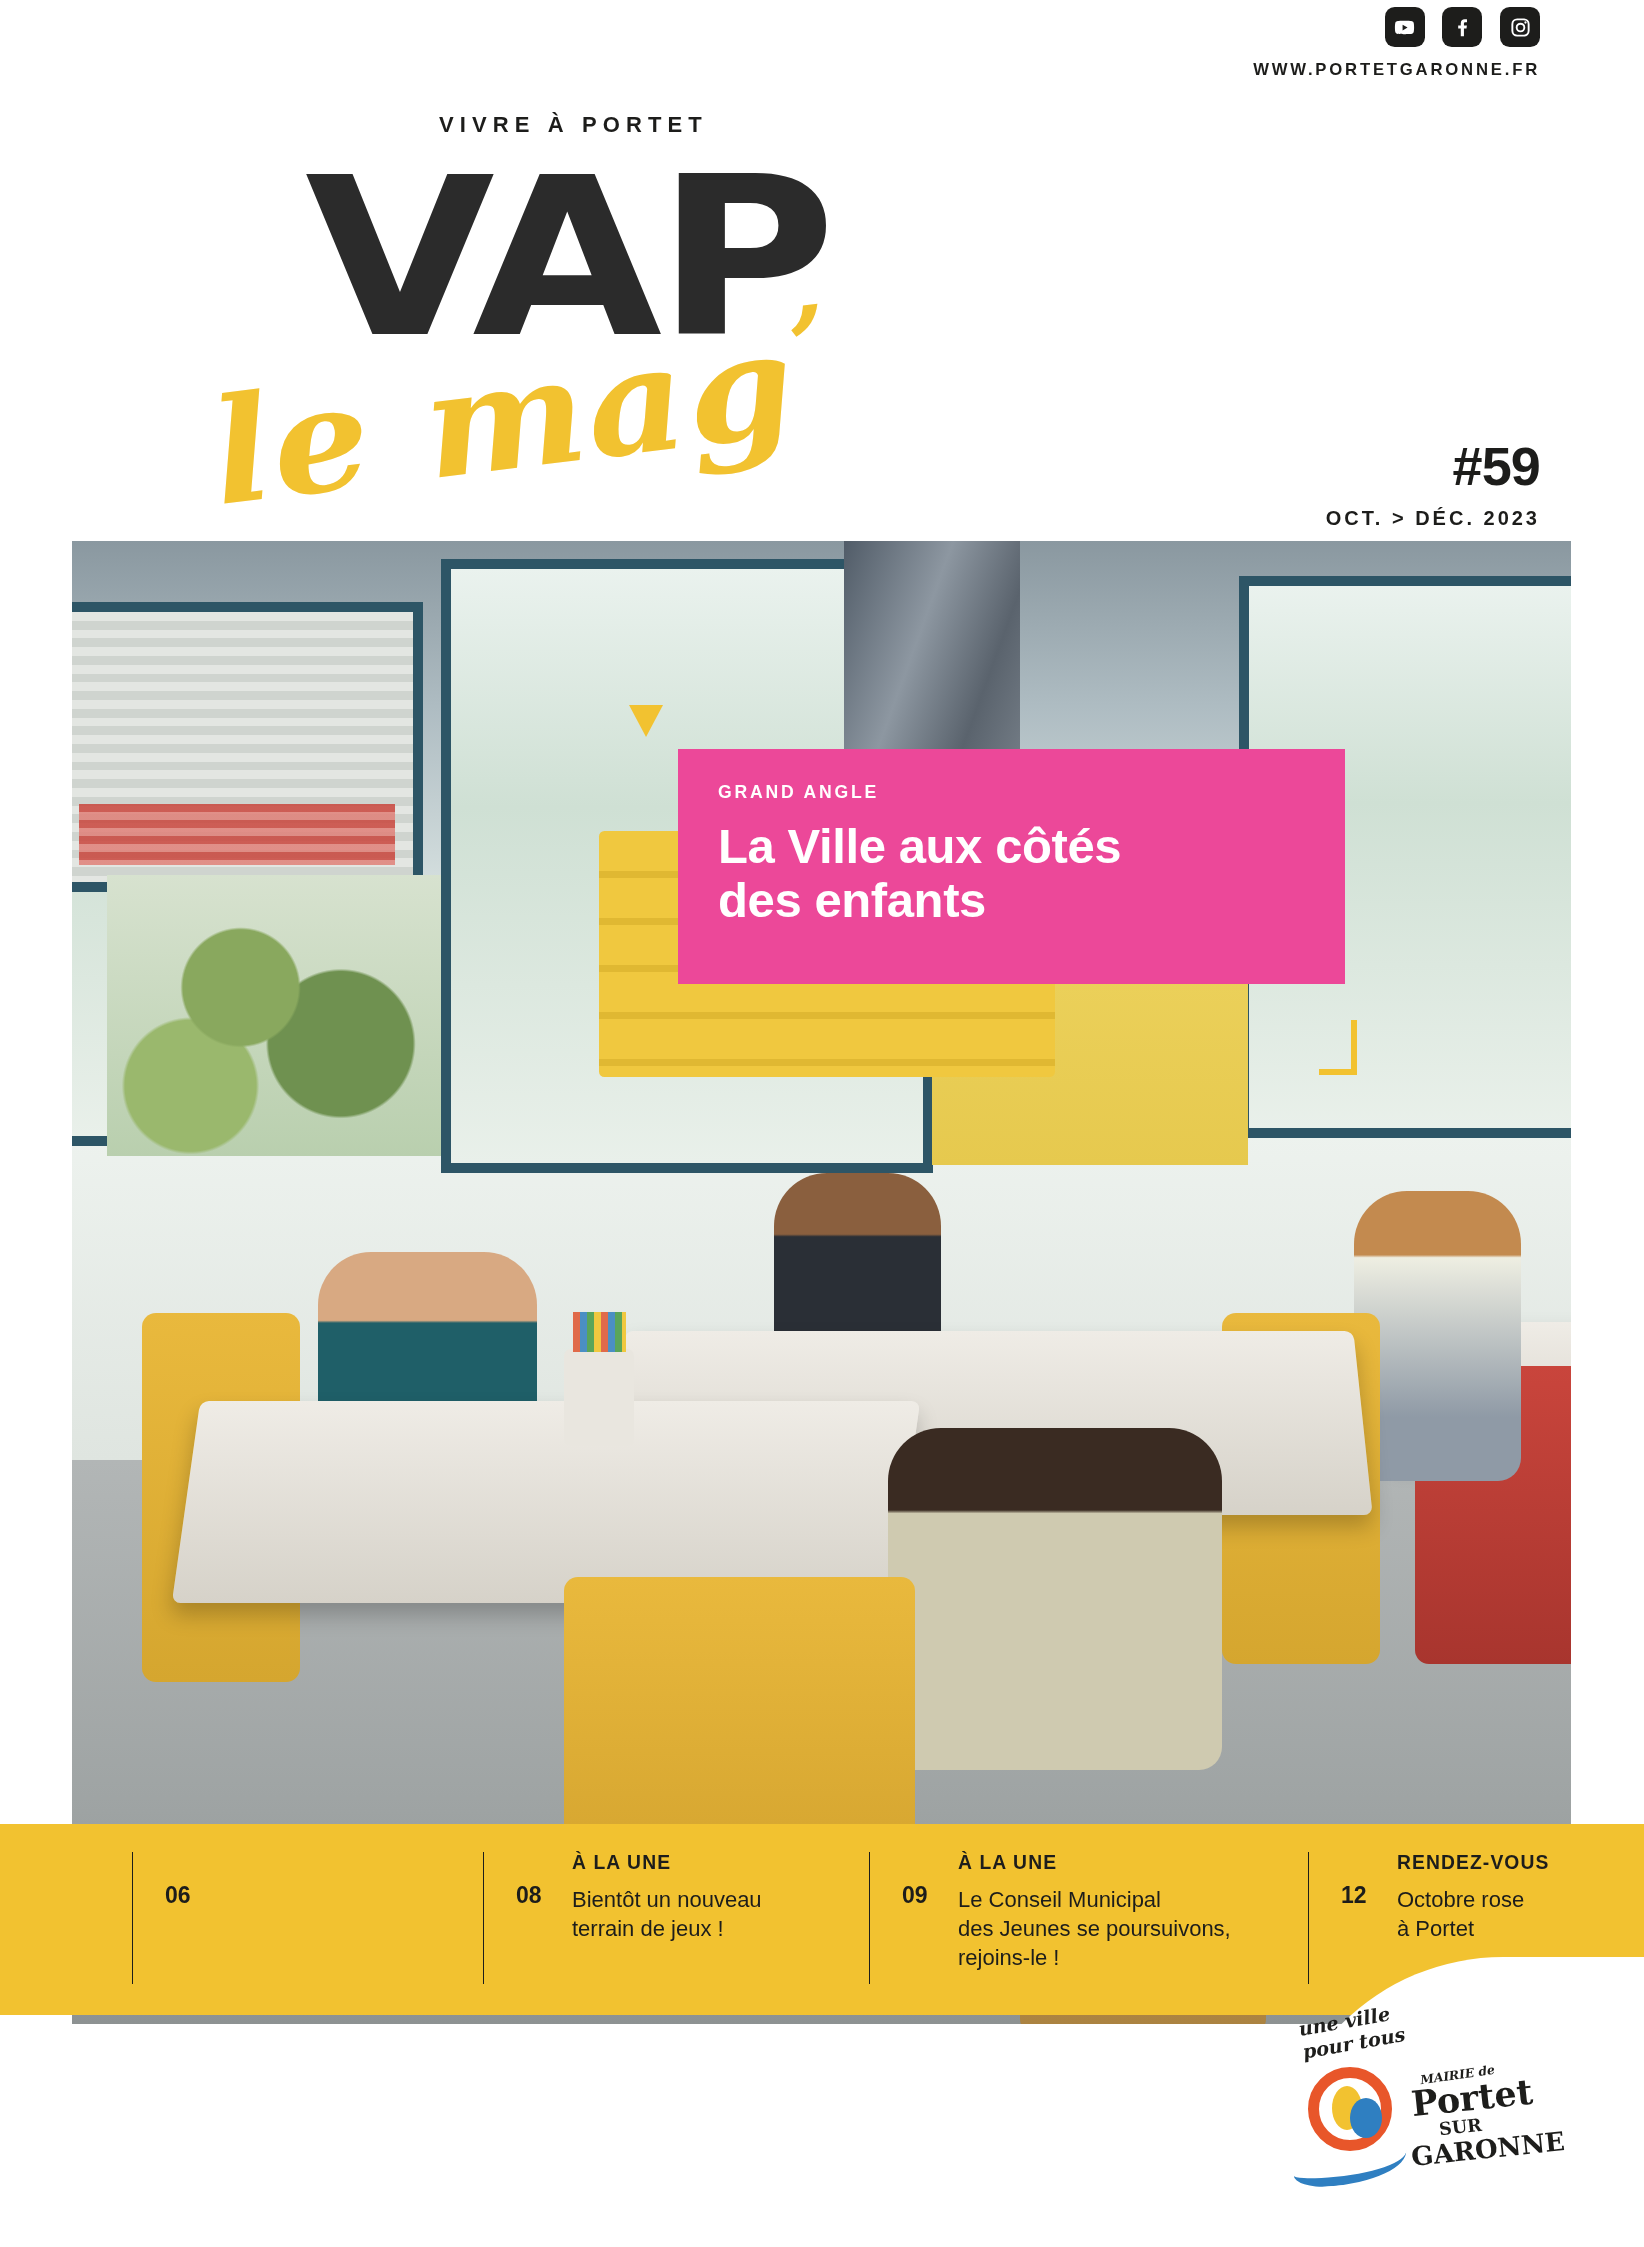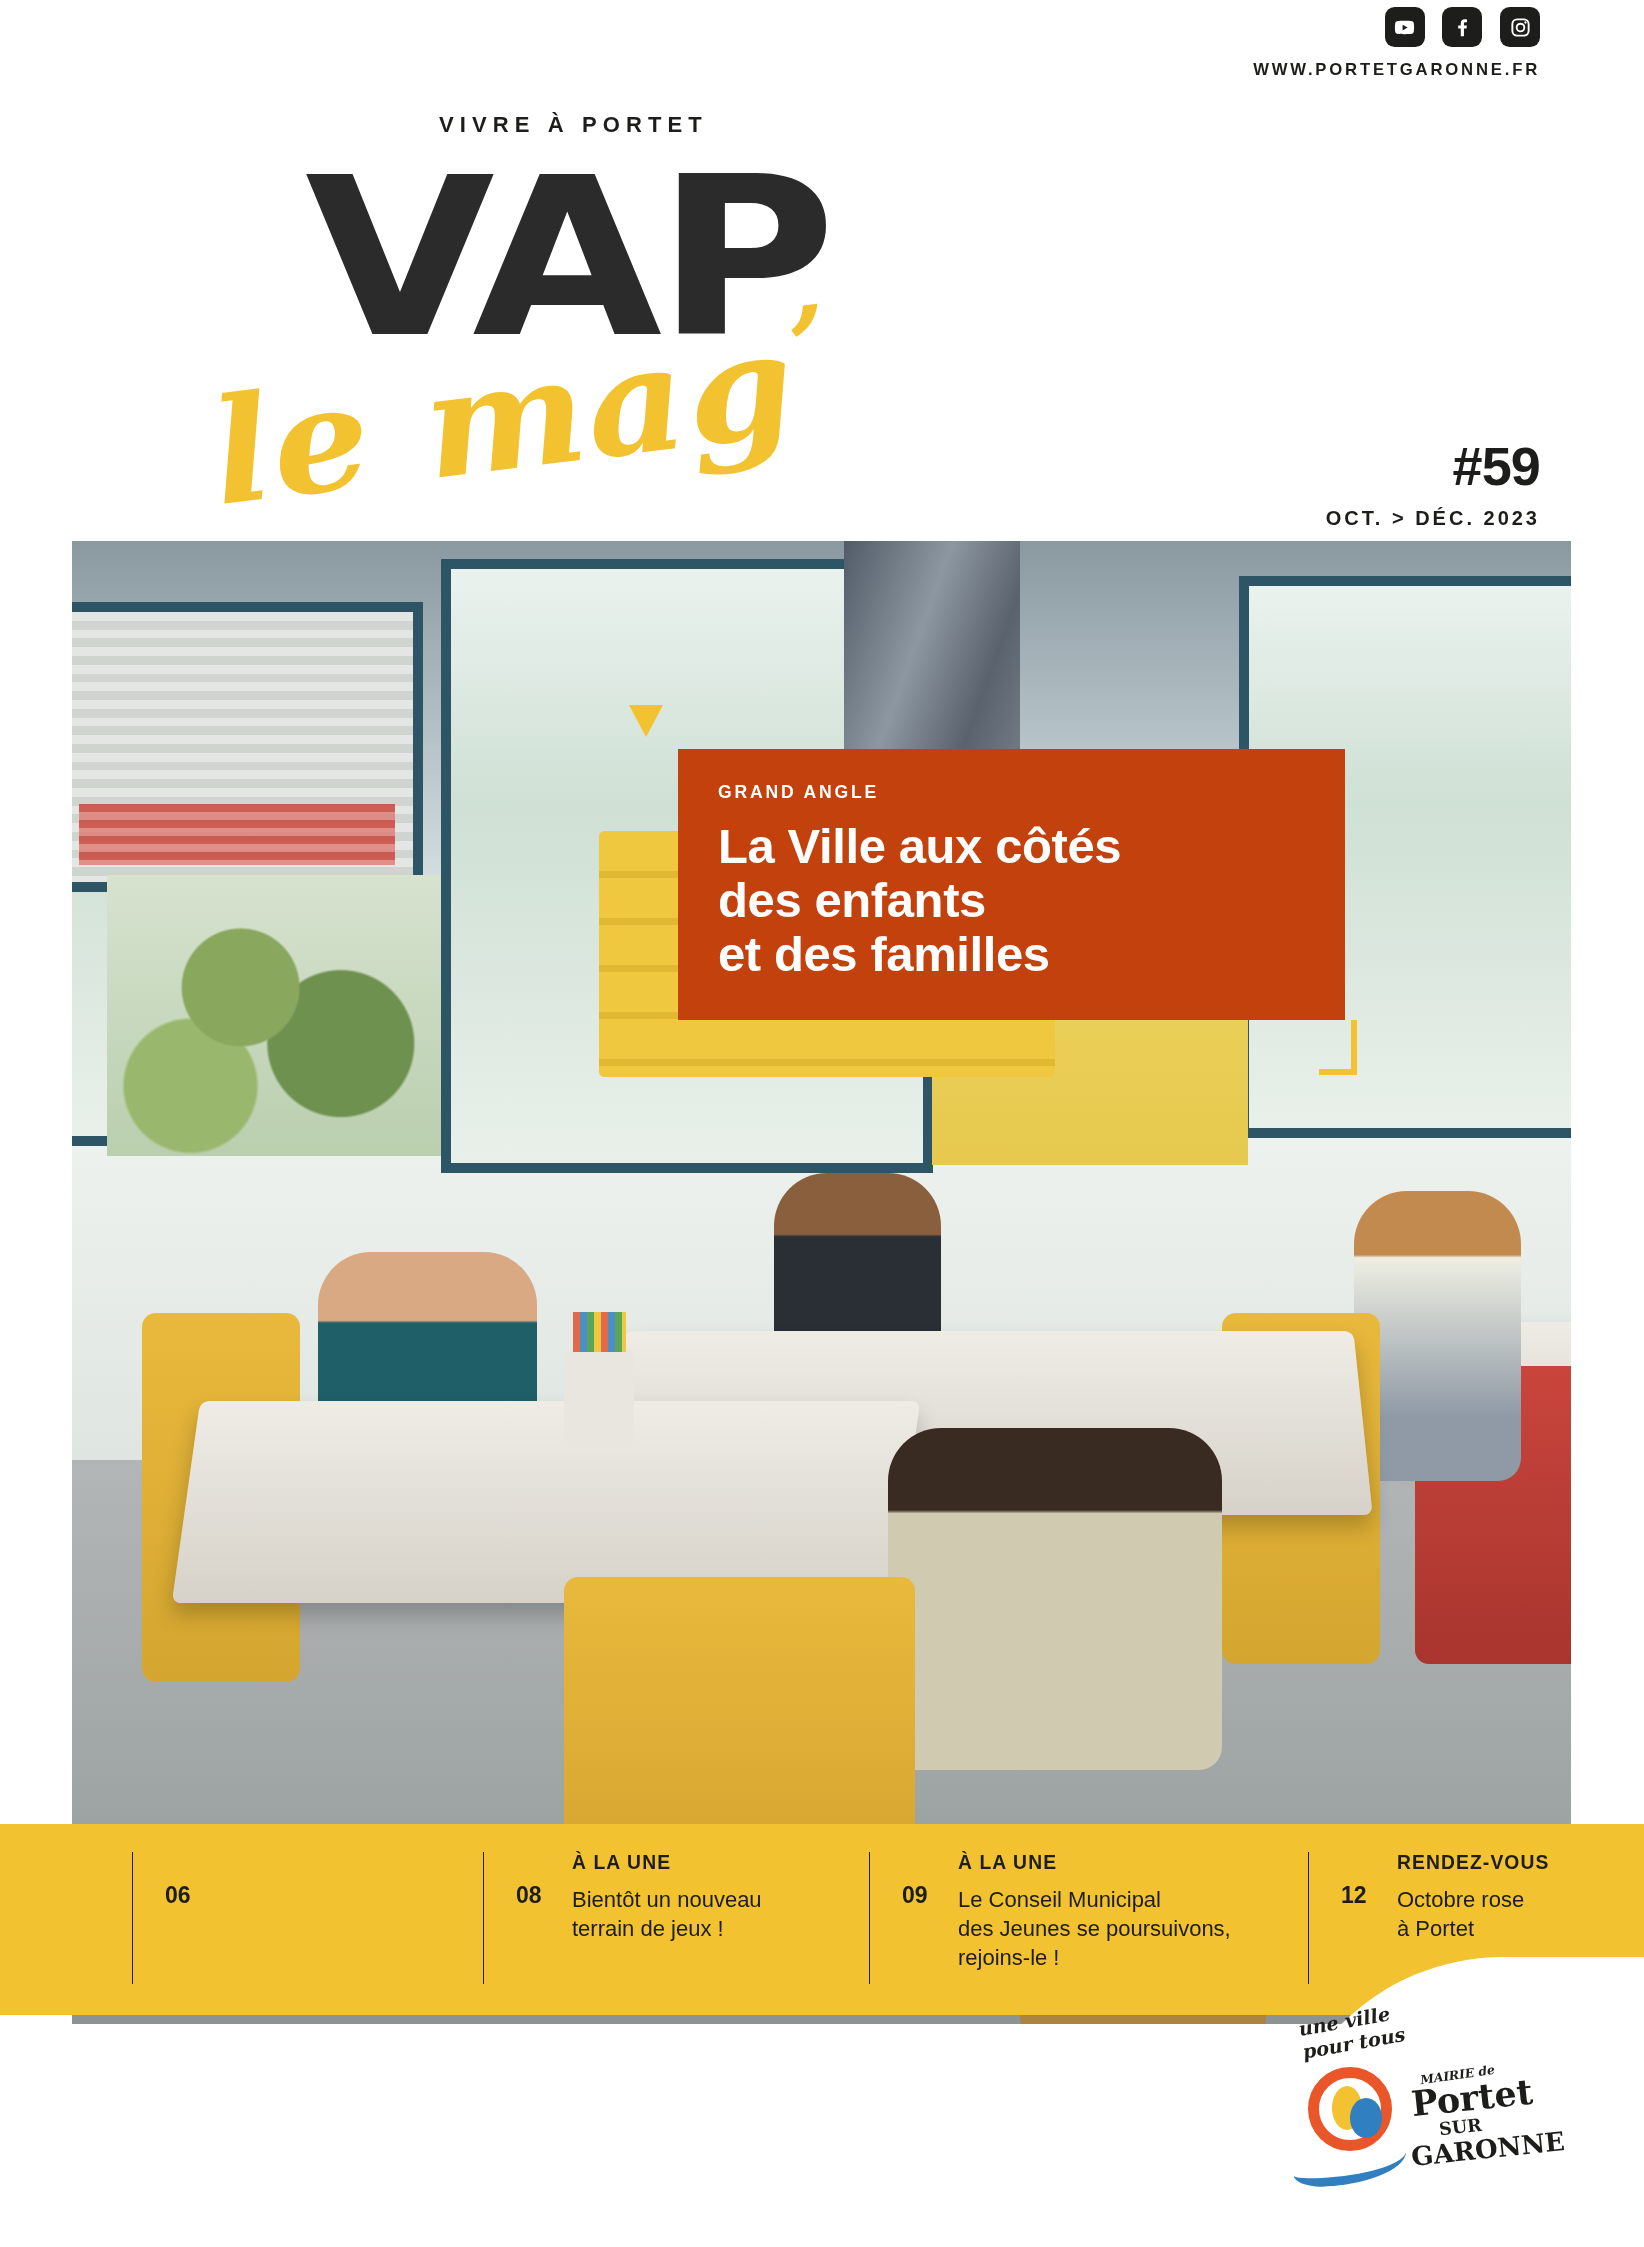--- a/index.html
+++ b/index.html
@@ -212,22 +212,22 @@
     width: 0; height: 0;
     border-left: 17.6px solid transparent;
     border-right: 17.6px solid transparent;
     border-top: 32px solid #f2c230;
   }
   .ga-box {
     position: absolute;
     left: 678px;
     top: 749px;
     width: 667px;
-    background: #c2410c;
-    padding: 33px 40px 39px 40px;
+    background: #ec4899;
+    padding: 33px 40px 57px 40px;
     box-sizing: border-box;
   }
   .ga-label {
     color: #ffffff;
     font-size: 17.6px;
     font-weight: bold;
     letter-spacing: 2.8px;
     margin-bottom: 16px;
   }
   .ga-title {
@@ -439,21 +439,20 @@
   <div class="ph-chair c2"></div>
   <div class="ph-chair c5"></div>
 </div>
 
 <div class="tri"></div>
 <div class="ga-box">
   <div class="ga-label">GRAND ANGLE</div>
   <div class="ga-title">
     <div>La Ville aux côtés</div>
     <div>des enfants</div>
-    <div>et des familles</div>
   </div>
 </div>
 <div class="ga-corner"></div>
 
 <div class="band"></div>
 <div class="band-inner">
 
   <div class="teaser t-a">
     <div class="num">06</div>
   </div>

